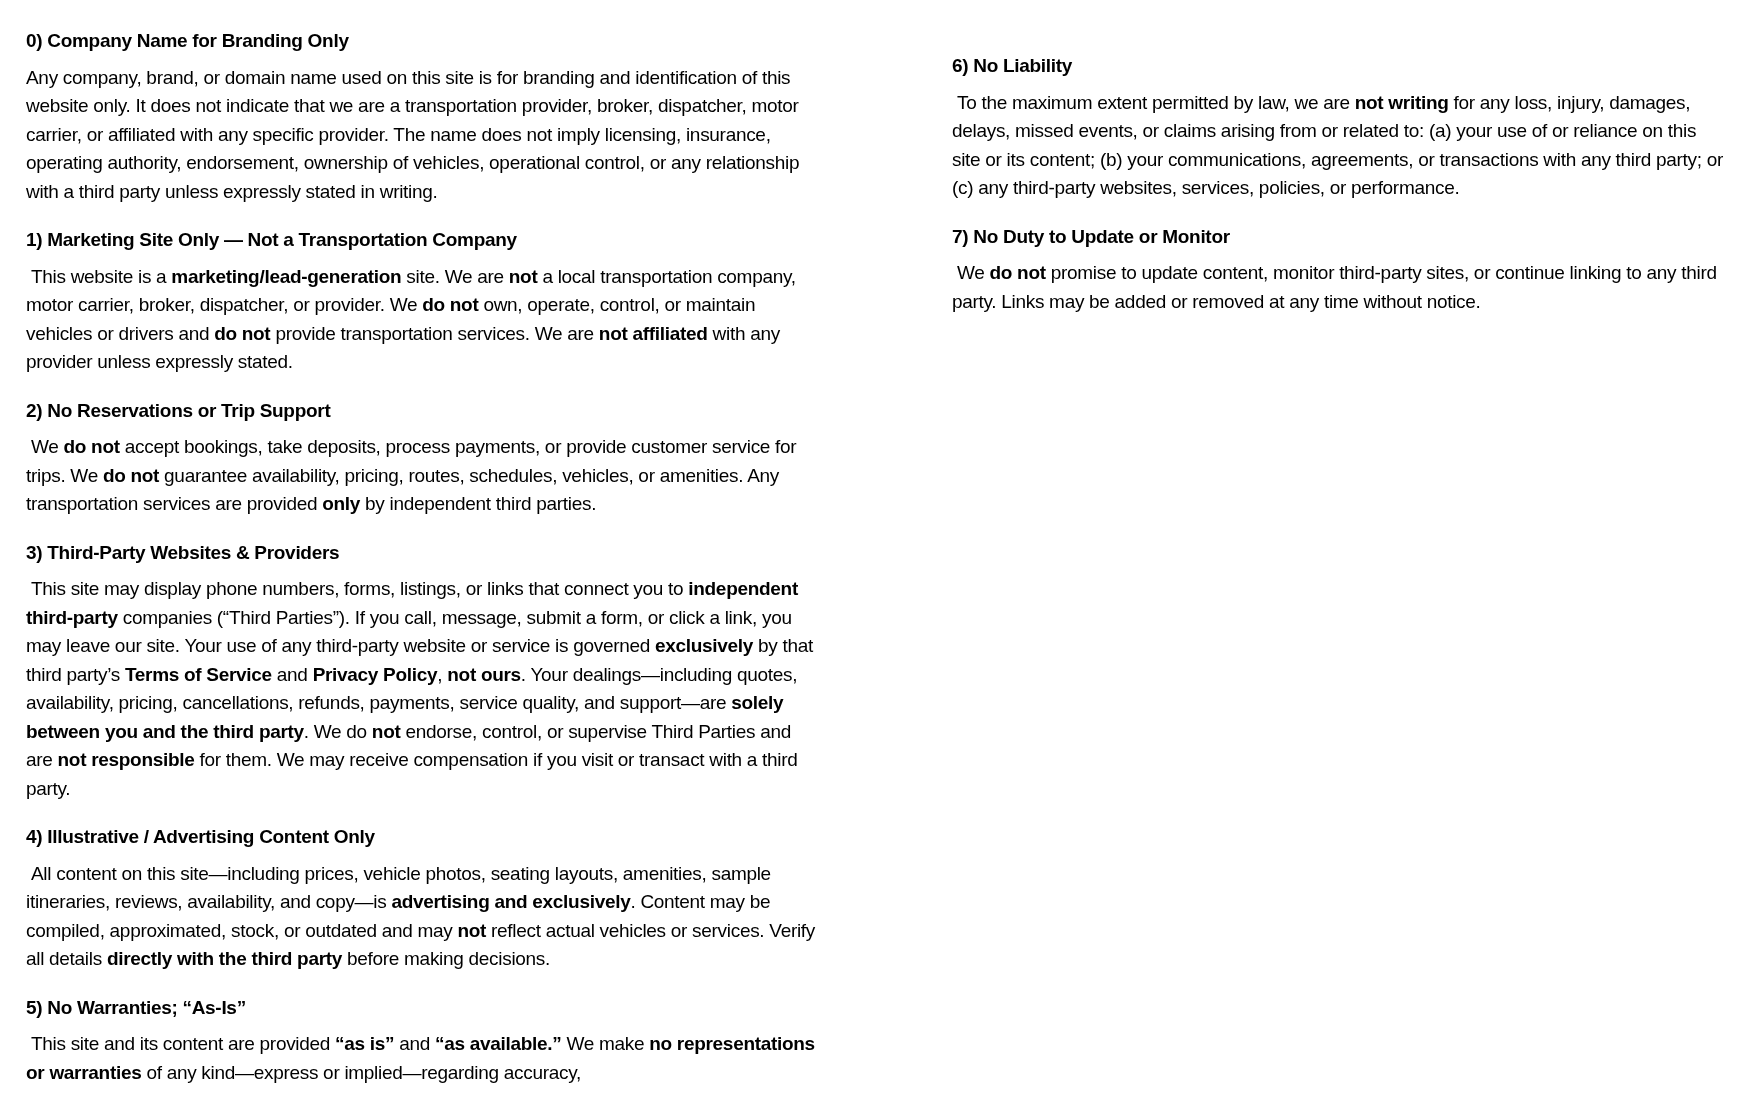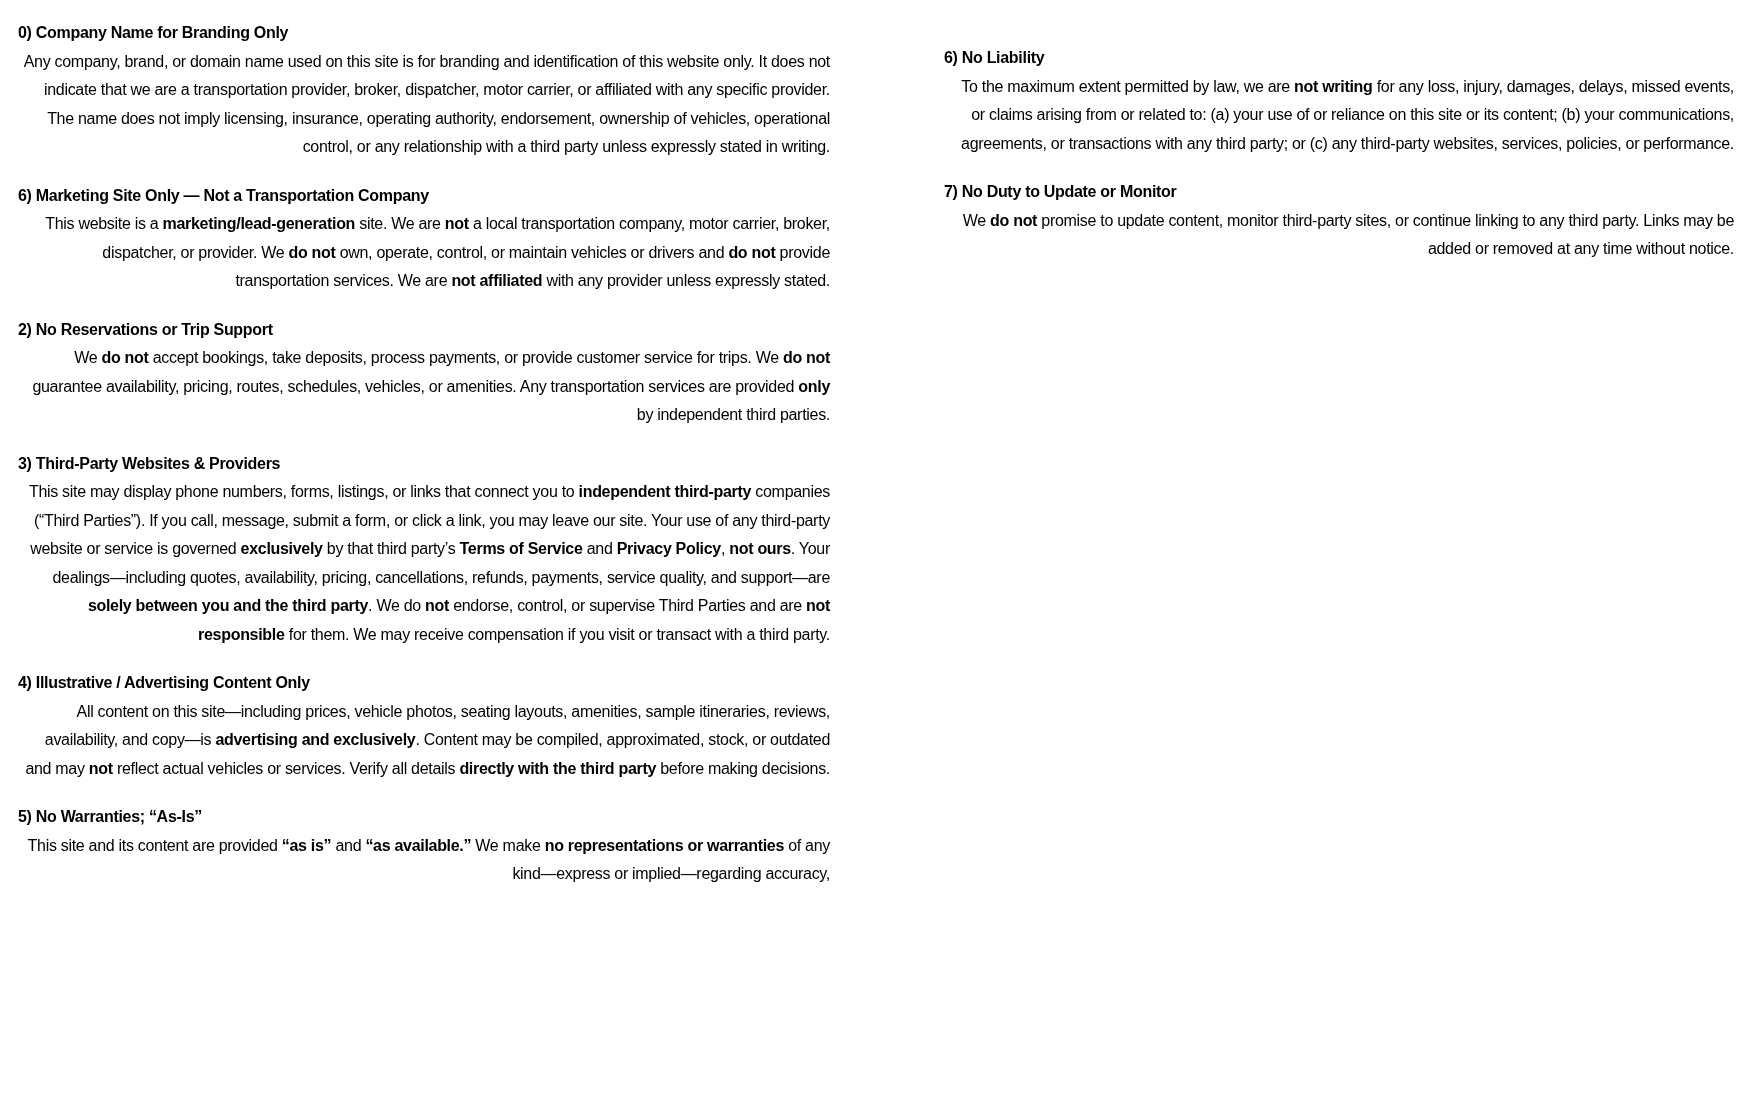--- a/index.html
+++ b/index.html
@@ -27,48 +27,47 @@
   }
   .col-right {
     left: 944px;
     top: 44px;
     width: 790px;
   }
   .sec {
     margin: 0 0 20px 0;
   }
   .sec h3, .sec p {
-    margin: 0;
-    font-size: 16px;
+    margin: 8px;
+    font-size: 19px;
     line-height: 28.5px;
     letter-spacing: -0.3px;
   }
   .sec h3 {
     font-weight: 700;
   }
   .sec p {
     font-weight: 400;
     white-space: pre-wrap;
-    text-align: right;
   }
   .sec p b {
     font-weight: 700;
   }
 </style>
 </head>
 <body style="background: rgb(255, 255, 255);">
 
 <div class="page" style="background: rgb(255, 255, 255); color: rgb(0, 0, 0);">
   <div class="col col-left">
       <section class="sec">
         <h3>0) Company Name for Branding Only</h3>
         <p>Any company, brand, or domain name used on this site is for branding and identification of this website only. It does not indicate that we are a transportation provider, broker, dispatcher, motor carrier, or affiliated with any specific provider. The name does not imply licensing, insurance, operating authority, endorsement, ownership of vehicles, operational control, or any relationship with a third party unless expressly stated in writing.</p>
       </section>
       <section class="sec">
-        <h3>6) Marketing Site Only — Not a Transportation Company</h3>
+        <h3>1) Marketing Site Only — Not a Transportation Company</h3>
         <p> This website is a <b>marketing/lead-generation</b> site. We are <b>not</b> a local transportation company, motor carrier, broker, dispatcher, or provider. We <b>do not</b> own, operate, control, or maintain vehicles or drivers and <b>do not</b> provide transportation services. We are <b>not affiliated</b> with any provider unless expressly stated.</p>
       </section>
       <section class="sec">
         <h3>2) No Reservations or Trip Support</h3>
         <p> We <b>do not</b> accept bookings, take deposits, process payments, or provide customer service for trips. We <b>do not</b> guarantee availability, pricing, routes, schedules, vehicles, or amenities. Any transportation services are provided <b>only</b> by independent third parties.</p>
       </section>
       <section class="sec">
         <h3>3) Third-Party Websites &amp; Providers</h3>
         <p> This site may display phone numbers, forms, listings, or links that connect you to <b>independent third-party</b> companies (“Third Parties”). If you call, message, submit a form, or click a link, you may leave our site. Your use of any third-party website or service is governed <b>exclusively</b> by that third party’s <b>Terms of Service</b> and <b>Privacy Policy</b>, <b>not ours</b>. Your dealings—including quotes, availability, pricing, cancellations, refunds, payments, service quality, and support—are <b>solely between you and the third party</b>. We do <b>not</b> endorse, control, or supervise Third Parties and are <b>not responsible</b> for them. We may receive compensation if you visit or transact with a third party.</p>
       </section>

